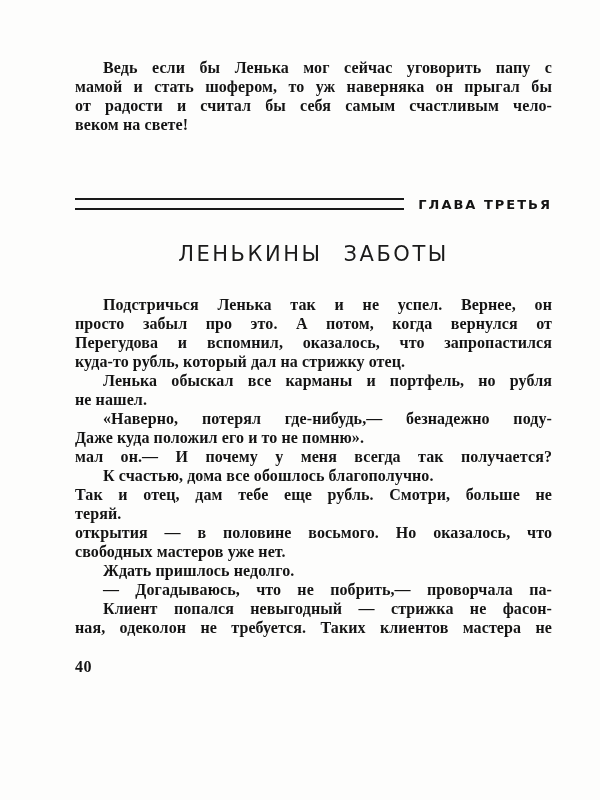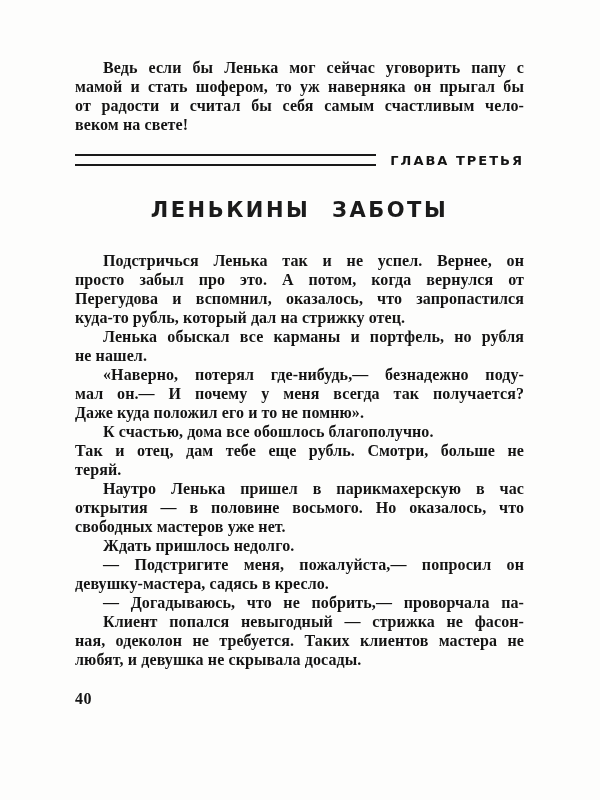--- a/index.html
+++ b/index.html
@@ -10,39 +10,39 @@
   .page {
     position: relative;
     width: 600px;
     height: 800px;
     margin: 0 auto;
     background: #fdfdfc;
     color: #141414;
     font-family: "Liberation Serif", serif;
     font-weight: bold;
     box-sizing: border-box;
-    padding: 58px 76px 0 75px;
+    padding: 58px 48px 0 75px;
     overflow: hidden;
   }
   
   .para { margin: 0; }
   .para-line {
     display: block;
     font-size: 16px;
     line-height: 19px;
     letter-spacing: 0.1px;
     text-align: justify;
     text-align-last: justify;
     white-space: normal;
   }
   .para-line.first { text-indent: 28px; }
   .para-line.last  { text-align-last: left; }
   
   .chapter-row {
-    margin-top: 18px;
+    margin-top: 62px;
     display: flex;
     align-items: center;
     gap: 14px;
     height: 16px;
   }
   .chapter-rule {
     flex: 1 1 auto;
     height: 8px;
     border-top: 2px solid #1a1a1a;
     border-bottom: 2px solid #1a1a1a;
@@ -53,21 +53,21 @@
     font-weight: bold;
     font-size: 13px;
     letter-spacing: 2px;
     white-space: nowrap;
   }
   
   .section-title {
     margin-top: 30px;
     text-align: center;
     font-family: "DejaVu Sans", sans-serif;
-    font-weight: bold;
+    font-weight: normal;
     font-size: 21px;
     letter-spacing: 2.5px;
     word-spacing: 12px;
     color: #1b1b1b;
   }
   .body-text { margin-top: 29px; }
   .page-number {
     margin-top: 21px;
     font-size: 16px;
     letter-spacing: 0.5px;
@@ -100,47 +100,41 @@
         <span class="para-line">просто забыл про это. А потом, когда вернулся от</span>
         <span class="para-line">Перегудова и вспомнил, оказалось, что запропастился</span>
         <span class="para-line last">куда-то рубль, который дал на стрижку отец.</span>
       </p>
       <p class="para">
         <span class="para-line first">Ленька обыскал все карманы и портфель, но рубля</span>
         <span class="para-line last">не нашел.</span>
       </p>
       <p class="para">
         <span class="para-line first">«Наверно, потерял где-нибудь,— безнадежно поду-</span>
+        <span class="para-line last">Даже куда положил его и то не помню».</span>
         <span class="para-line">мал он.— И почему у меня всегда так получается?</span>
-        <span class="para-line last">Даже куда положил его и то не помню».</span>
       </p>
       <p class="para">
         <span class="para-line first last">К счастью, дома все обошлось благополучно.</span>
       </p>
       <p class="para">
         <span class="para-line">Так и отец, дам тебе еще рубль. Смотри, больше не</span>
         <span class="para-line last">теряй.</span>
       </p>
       <p class="para">
-        <span class="para-line first">Наутро Ленька пришел в парикмахерскую в час</span>
         <span class="para-line">открытия — в половине восьмого. Но оказалось, что</span>
         <span class="para-line last">свободных мастеров уже нет.</span>
       </p>
       <p class="para">
         <span class="para-line first last">Ждать пришлось недолго.</span>
       </p>
       <p class="para">
-        <span class="para-line first">— Подстригите меня, пожалуйста,— попросил он</span>
-        <span class="para-line last">девушку-мастера, садясь в кресло.</span>
-      </p>
-      <p class="para">
         <span class="para-line first">— Догадываюсь, что не побрить,— проворчала па-</span>
       </p>
       <p class="para">
         <span class="para-line first">Клиент попался невыгодный — стрижка не фасон-</span>
         <span class="para-line">ная, одеколон не требуется. Таких клиентов мастера не</span>
-        <span class="para-line last">любят, и девушка не скрывала досады.</span>
       </p>
     </div>
 
   <div class="page-number">40</div>
 
 </div>
 
 </body></html>

